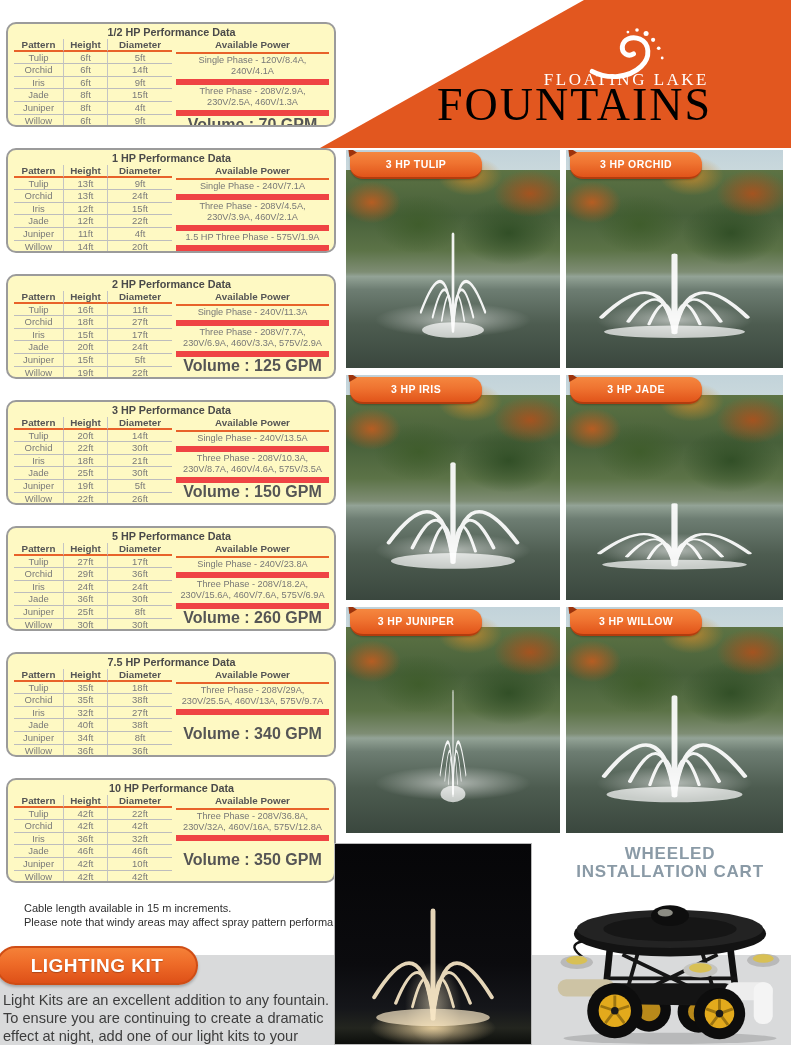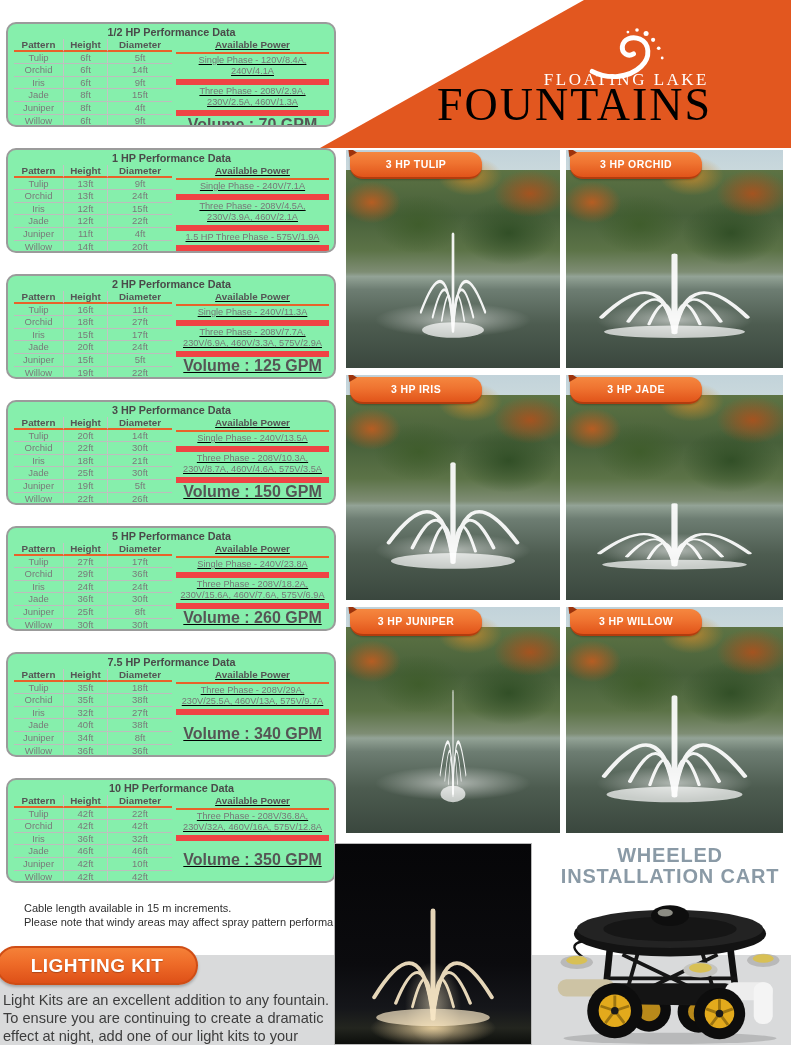--- a/index.html
+++ b/index.html
@@ -15,31 +15,31 @@
   .brand{position:absolute;top:0;left:0;width:718px;height:150px;pointer-events:none;}
   .brand-line1{position:absolute;right:9px;top:70px;color:#fff;font-family:"Liberation Serif",serif;
     font-size:17px;letter-spacing:2.5px;font-weight:normal;}
   .brand-line2{position:absolute;right:6px;top:82px;color:#000000;font-family:"Liberation Serif",serif;
     font-size:46px;letter-spacing:2px;line-height:1;}
   .brand-splash{position:absolute;left:588px;top:22px;width:84px;height:72px;}
 
   
   #tables-col{position:absolute;left:6px;top:22px;width:332px;}
   .ptable{position:relative;width:330px;height:105px;border:2px solid #9b9b9b;border-radius:10px;
-    box-sizing:border-box;margin-bottom:21px;padding:1px 5px 0 6px;background:#86efac;overflow:hidden;}
+    box-sizing:border-box;margin-bottom:21px;padding:1px 5px 0 6px;background:#fef9c3;overflow:hidden;}
   .pt-title{height:14px;line-height:14px;text-align:center;font-weight:bold;font-size:10.8px;color:#4a4a4a;}
   .pt-body{display:flex;height:calc(100% - 15px);}
   .pt-left{display:grid;grid-template-columns:50px 44px 64px;grid-auto-rows:12.6px;width:158px;flex:none;}
   .pt-left span{display:block;text-align:center;font-size:9.5px;line-height:12.6px;color:#7a7a7a;
     overflow:hidden;white-space:nowrap;}
   .pt-left span:nth-child(-n+3){font-weight:bold;color:#555;border-bottom:2px solid #e8622a;font-size:9.8px;}
   .pt-left span:nth-child(3n+1),.pt-left span:nth-child(3n+2){border-right:1px solid #c4c4c4;}
   .pt-left span:nth-child(n+4){border-bottom:1px solid #bdbdbd;}
   .pt-left span:nth-child(n+19){border-bottom:none;}
-  .pt-power{flex:1;margin-left:4px;display:flex;flex-direction:column;text-decoration:underline;}
+  .pt-power{flex:1;margin-left:4px;display:flex;flex-direction:column;}
   .pw-head{height:12.6px;line-height:12.6px;text-align:center;font-weight:bold;font-size:9.8px;color:#555;
     border-bottom:2px solid #e8622a;}
   .pw-line{border-bottom:6px solid #ef4444;font-size:9.2px;line-height:11px;padding:1.5px 1px;
     text-align:center;color:#777;}
   .pw-volume{flex:1;display:flex;align-items:center;justify-content:center;font-weight:bold;
     font-size:16px;color:#555;}
 
   
   .notes{position:absolute;left:24px;top:901px;width:330px;font-size:11px;line-height:1.3;color:#2e2e2e;}
 
@@ -75,21 +75,21 @@
   .night-photo{position:absolute;left:334px;top:843px;width:198px;height:202px;border:1px solid #b9b9b9;
     box-sizing:border-box;overflow:hidden;color:#f8e7c6;
     background-image:
       radial-gradient(ellipse 90px 26px at 50% 92%,rgba(255,226,170,.8),transparent 70%),
       radial-gradient(ellipse 40px 60px at 50% 80%,rgba(255,240,205,.5),transparent 70%),
       linear-gradient(180deg,#060608 0%,#0b0b0e 60%,#15161a 82%,#23251f 92%,#0c0e0b 100%);}
   .night-photo .spray{bottom:8%;height:72%;}
 
   
   .cart-title{position:absolute;left:552px;top:845px;width:236px;text-align:center;color:#8a9aa6;
-    font-weight:bold;font-size:20px;line-height:1.05;letter-spacing:.8px;}
+    font-weight:bold;font-size:17px;line-height:1.05;letter-spacing:.8px;}
   .cart-art{position:absolute;left:552px;top:888px;width:236px;height:157px;}
 
   
   .lk-btn{position:absolute;left:-4px;top:946px;width:202px;height:39px;border-radius:20px;
     background:linear-gradient(180deg,#f58138 0%,#ee6b28 45%,#de5018 100%);
     border:2px solid #cf4d15;box-sizing:border-box;box-shadow:0 2px 3px rgba(0,0,0,.25);
     display:flex;align-items:center;justify-content:center;}
   .lk-btn span{color:#fff;font-weight:bold;font-size:19px;letter-spacing:.5px;text-shadow:0 1px 1px rgba(0,0,0,.25);}
   .lk-body{position:absolute;left:3px;top:992px;width:334px;font-size:14.6px;line-height:1.22;color:#3d3d3d;}
 </style>

